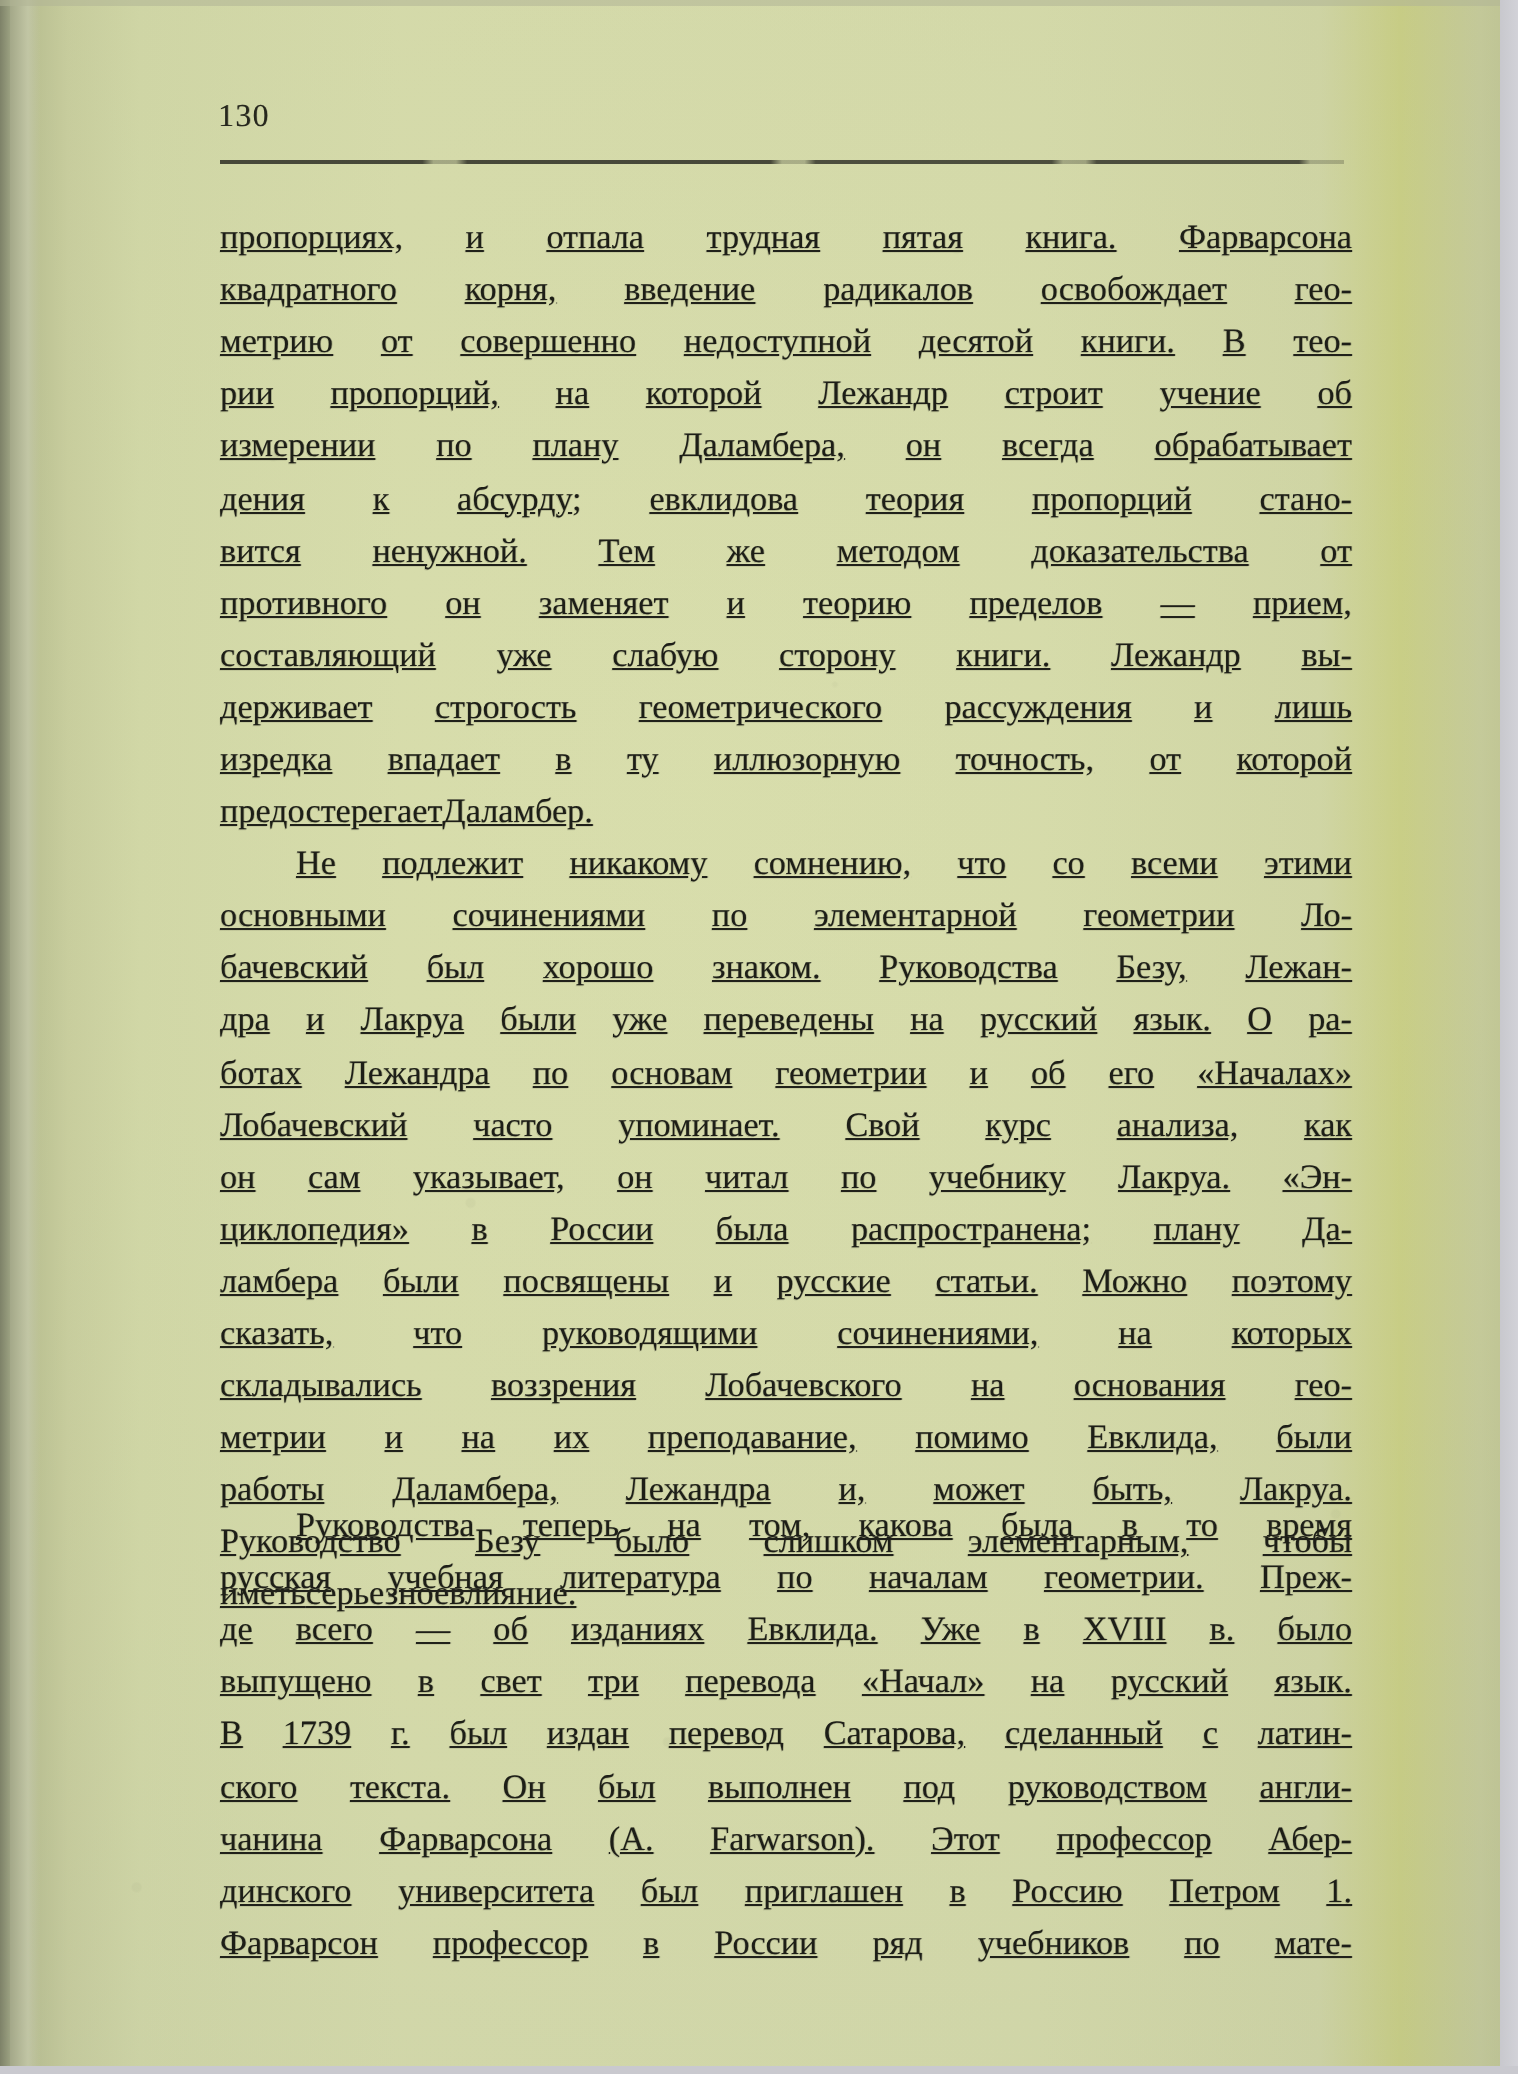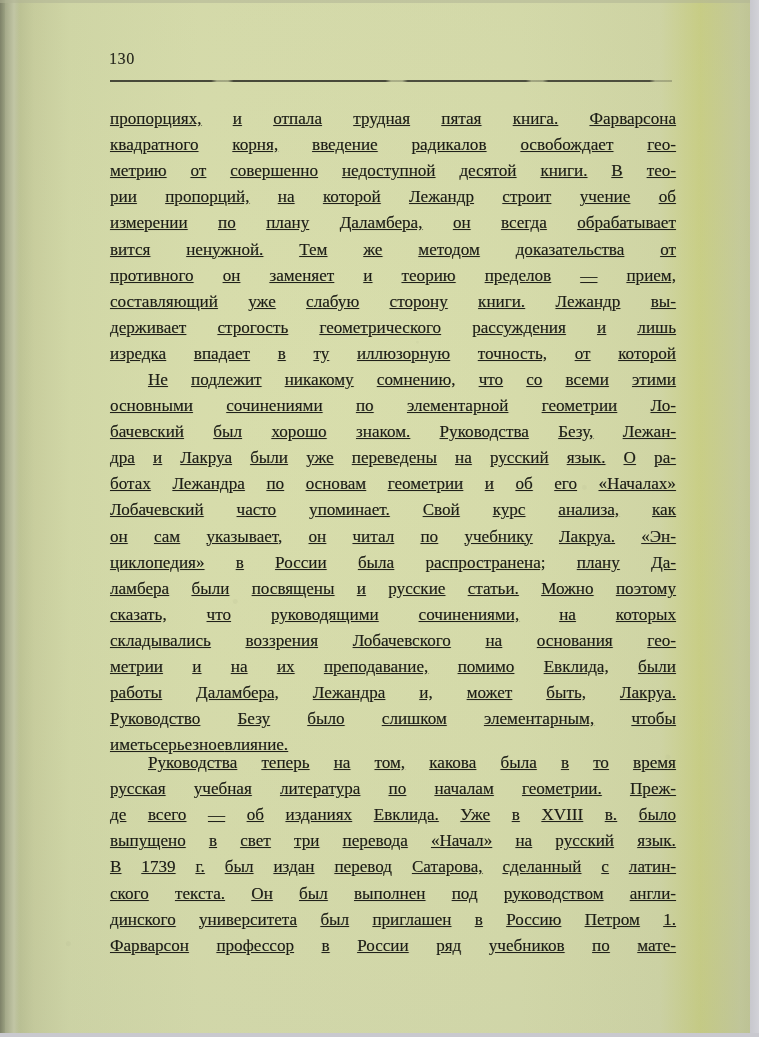--- a/index.html
+++ b/index.html
@@ -230,20 +230,29 @@
           <div class="ln just">
             <span class="w">измерении</span>
             <span class="w">по</span>
             <span class="w">плану</span>
             <span class="w">Даламбера,</span>
             <span class="w">он</span>
             <span class="w">всегда</span>
             <span class="w">обрабатывает</span>
           </div>
           <div class="ln just">
+            <span class="w">дения</span>
+            <span class="w">к</span>
+            <span class="w">абсурду;</span>
+            <span class="w">евклидова</span>
+            <span class="w">теория</span>
+            <span class="w">пропорций</span>
+            <span class="w">стано-</span>
+          </div>
+          <div class="ln just">
             <span class="w">вится</span>
             <span class="w">ненужной.</span>
             <span class="w">Тем</span>
             <span class="w">же</span>
             <span class="w">методом</span>
             <span class="w">доказательства</span>
             <span class="w">от</span>
           </div>
           <div class="ln just">
             <span class="w">противного</span>
@@ -274,20 +283,24 @@
           </div>
           <div class="ln just">
             <span class="w">изредка</span>
             <span class="w">впадает</span>
             <span class="w">в</span>
             <span class="w">ту</span>
             <span class="w">иллюзорную</span>
             <span class="w">точность,</span>
             <span class="w">от</span>
             <span class="w">которой</span>
+          </div>
+          <div class="ln last">
+            <span class="w">предостерегает</span>
+            <span class="w">Даламбер.</span>
           </div>
         </div>
         <div class="para">
           <div class="ln just indent">
             <span class="w">Не</span>
             <span class="w">подлежит</span>
             <span class="w">никакому</span>
             <span class="w">сомнению,</span>
             <span class="w">что</span>
             <span class="w">со</span>
@@ -486,20 +499,29 @@
             <span class="w">ского</span>
             <span class="w">текста.</span>
             <span class="w">Он</span>
             <span class="w">был</span>
             <span class="w">выполнен</span>
             <span class="w">под</span>
             <span class="w">руководством</span>
             <span class="w">англи-</span>
           </div>
           <div class="ln just">
+            <span class="w">чанина</span>
+            <span class="w">Фарварсона</span>
+            <span class="w">(A.</span>
+            <span class="w">Farwarson).</span>
+            <span class="w">Этот</span>
+            <span class="w">профессор</span>
+            <span class="w">Абер-</span>
+          </div>
+          <div class="ln just">
             <span class="w">динского</span>
             <span class="w">университета</span>
             <span class="w">был</span>
             <span class="w">приглашен</span>
             <span class="w">в</span>
             <span class="w">Россию</span>
             <span class="w">Петром</span>
             <span class="w">1.</span>
           </div>
           <div class="ln just">

